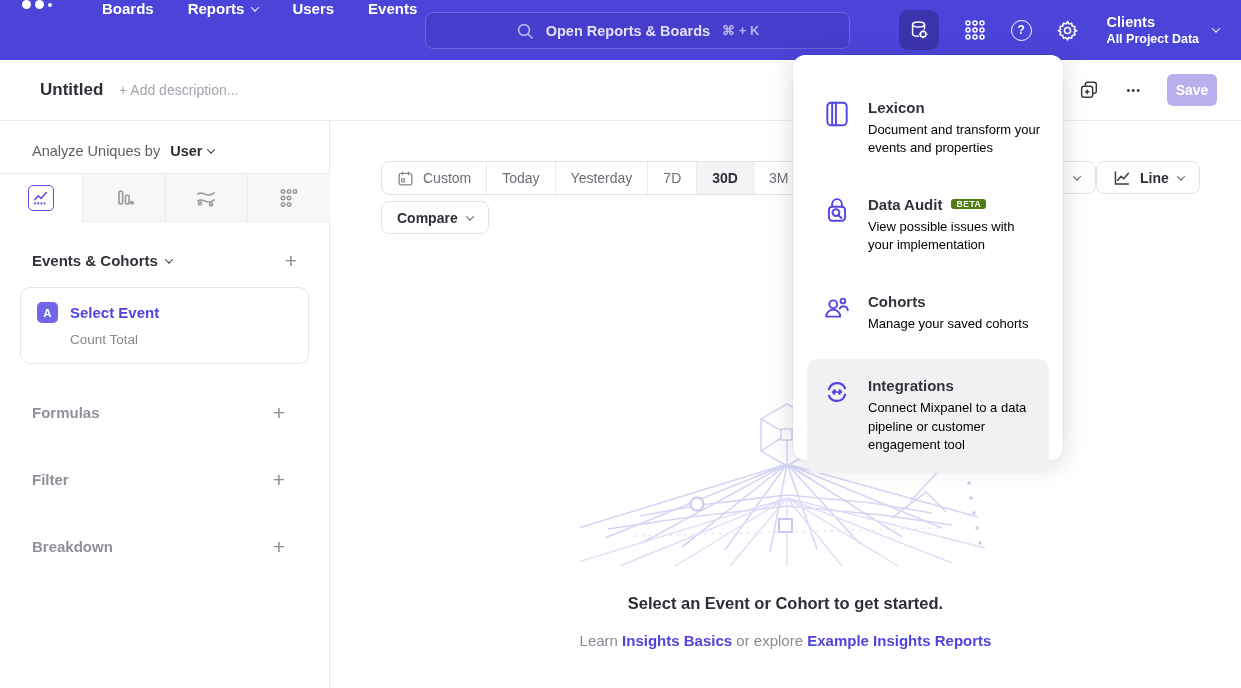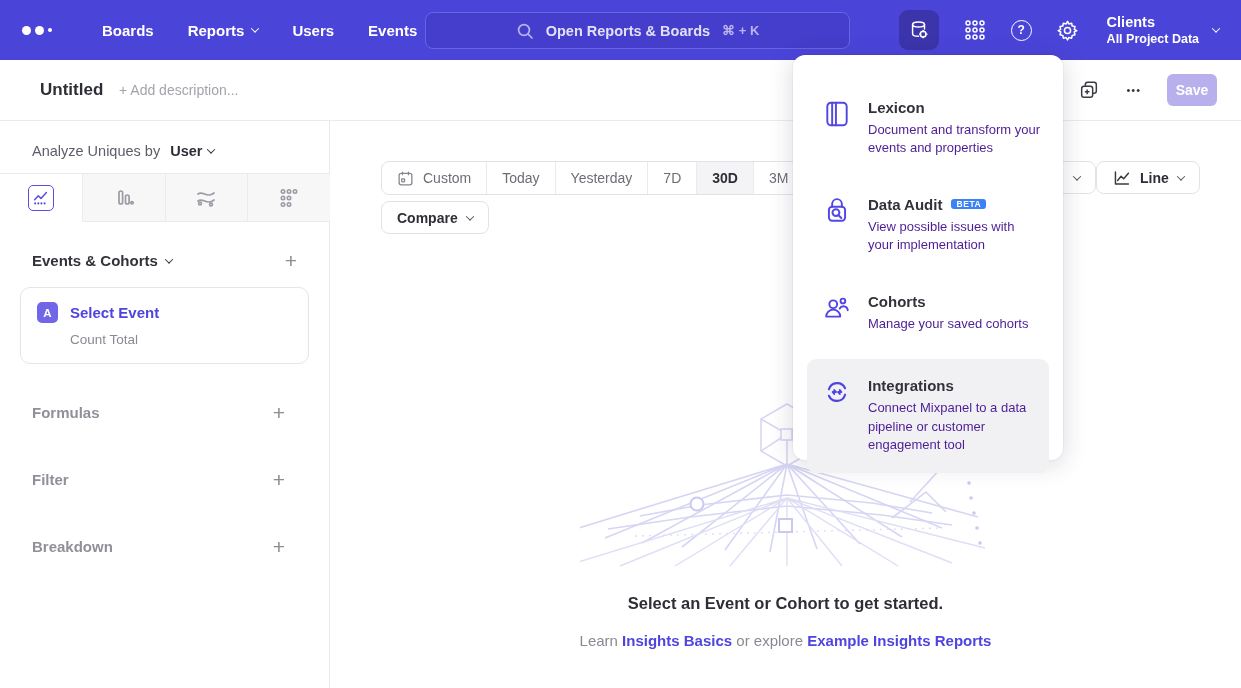--- a/index.html
+++ b/index.html
@@ -1,21 +1,21 @@
 <!DOCTYPE html>
 <html><head>
 <meta charset="utf-8">
 <style>
   * { margin:0; padding:0; box-sizing:border-box; }
   html,body { width:1241px; height:688px; }
   body { font-family:"Liberation Sans", sans-serif; background:#fff; overflow:hidden; }
   #page { position:relative; width:1241px; height:688px; background:#fff; }
 
   
-  .topnav { position:absolute; top:0; left:0; width:1241px; height:60px; background:#4b44d9; display:flex; align-items:center; z-index:20; }
+  .topnav { position:absolute; top:0; left:0; width:1241px; height:60px; background:#4b44d9; display:flex; align-items:flex-start; z-index:20; }
   .logo { display:flex; align-items:center; gap:4px; margin-left:22px; width:46px; }
   .logo .d1,.logo .d2 { width:9px; height:9px; border-radius:50%; background:#fff; }
   .logo .d3 { width:4px; height:4px; border-radius:50%; background:#fff; }
   .navlink { color:#fff; font-size:15px; font-weight:700; margin-left:34px; display:flex; align-items:center; gap:8px; cursor:pointer; }
   .chev { display:inline-block; width:7px; height:7px; border-right:2px solid currentColor; border-bottom:2px solid currentColor; transform:rotate(45deg) translate(-1px,-1px); }
   .chev.small { width:6px; height:6px; border-width:1.5px; }
   .searchbar { position:absolute; left:425px; top:12px; width:425px; height:37px; background:#453dcb; border:1px solid #6b64e2; border-radius:8px; display:flex; align-items:center; justify-content:center; gap:12px; color:#d9d7f6; cursor:text; }
   .searchbar .ph { font-size:14.5px; font-weight:600; color:#e2e0f8; }
   .searchbar .sc { font-size:13px; color:#b9b4ef; font-weight:600; }
   .navicons { position:absolute; right:22px; top:0; height:60px; display:flex; align-items:center; gap:24px; }
@@ -70,22 +70,22 @@
   .empty .t1 { font-size:16.5px; font-weight:700; color:#2e2e36; }
   .empty .t2 { margin-top:19px; font-size:15px; color:#8a8a93; }
   .empty a { color:#4f44e0; font-weight:700; text-decoration:none; cursor:pointer; }
 
   
   .popover { position:absolute; left:793px; top:55px; width:270px; height:405px; background:#fff; border-radius:12px; box-shadow:0 4px 24px rgba(40,40,70,.18), 0 0 0 1px rgba(0,0,0,.03); z-index:30; padding-top:32px; }
   .pop-item { display:flex; gap:17px; padding:12px 20px 12px 30px; margin-bottom:14px; cursor:pointer; }
   .pop-item.hl { background:#f1f1f4; border-radius:9px; margin:6px 14px 0 14px; padding:18px 12px 18px 16px; }
   .pi-icon { width:28px; flex:0 0 28px; padding-top:1px; }
   .pi-title { font-size:15px; font-weight:700; color:#32323a; display:flex; align-items:center; }
-  .pi-desc { margin-top:5px; font-size:13px; line-height:1.42; color:#4c1d95; max-width:178px; }
-  .beta { display:inline-block; margin-left:9px; background:#3b82f6; color:#fff; font-size:8.5px; font-weight:700; letter-spacing:.6px; padding:0 5px; border-radius:3px; }
+  .pi-desc { margin-top:5px; font-size:13px; line-height:1.42; color:#000000; max-width:178px; }
+  .beta { display:inline-block; margin-left:9px; background:#4d7c0f; color:#fff; font-size:8.5px; font-weight:700; letter-spacing:.6px; padding:0 5px; border-radius:3px; }
 </style>
 </head>
 <body>
 
 <div id="page">
 
   <div class="topnav">
     <div class="logo">
       <span class="d1"></span>
         <span class="d2"></span>

